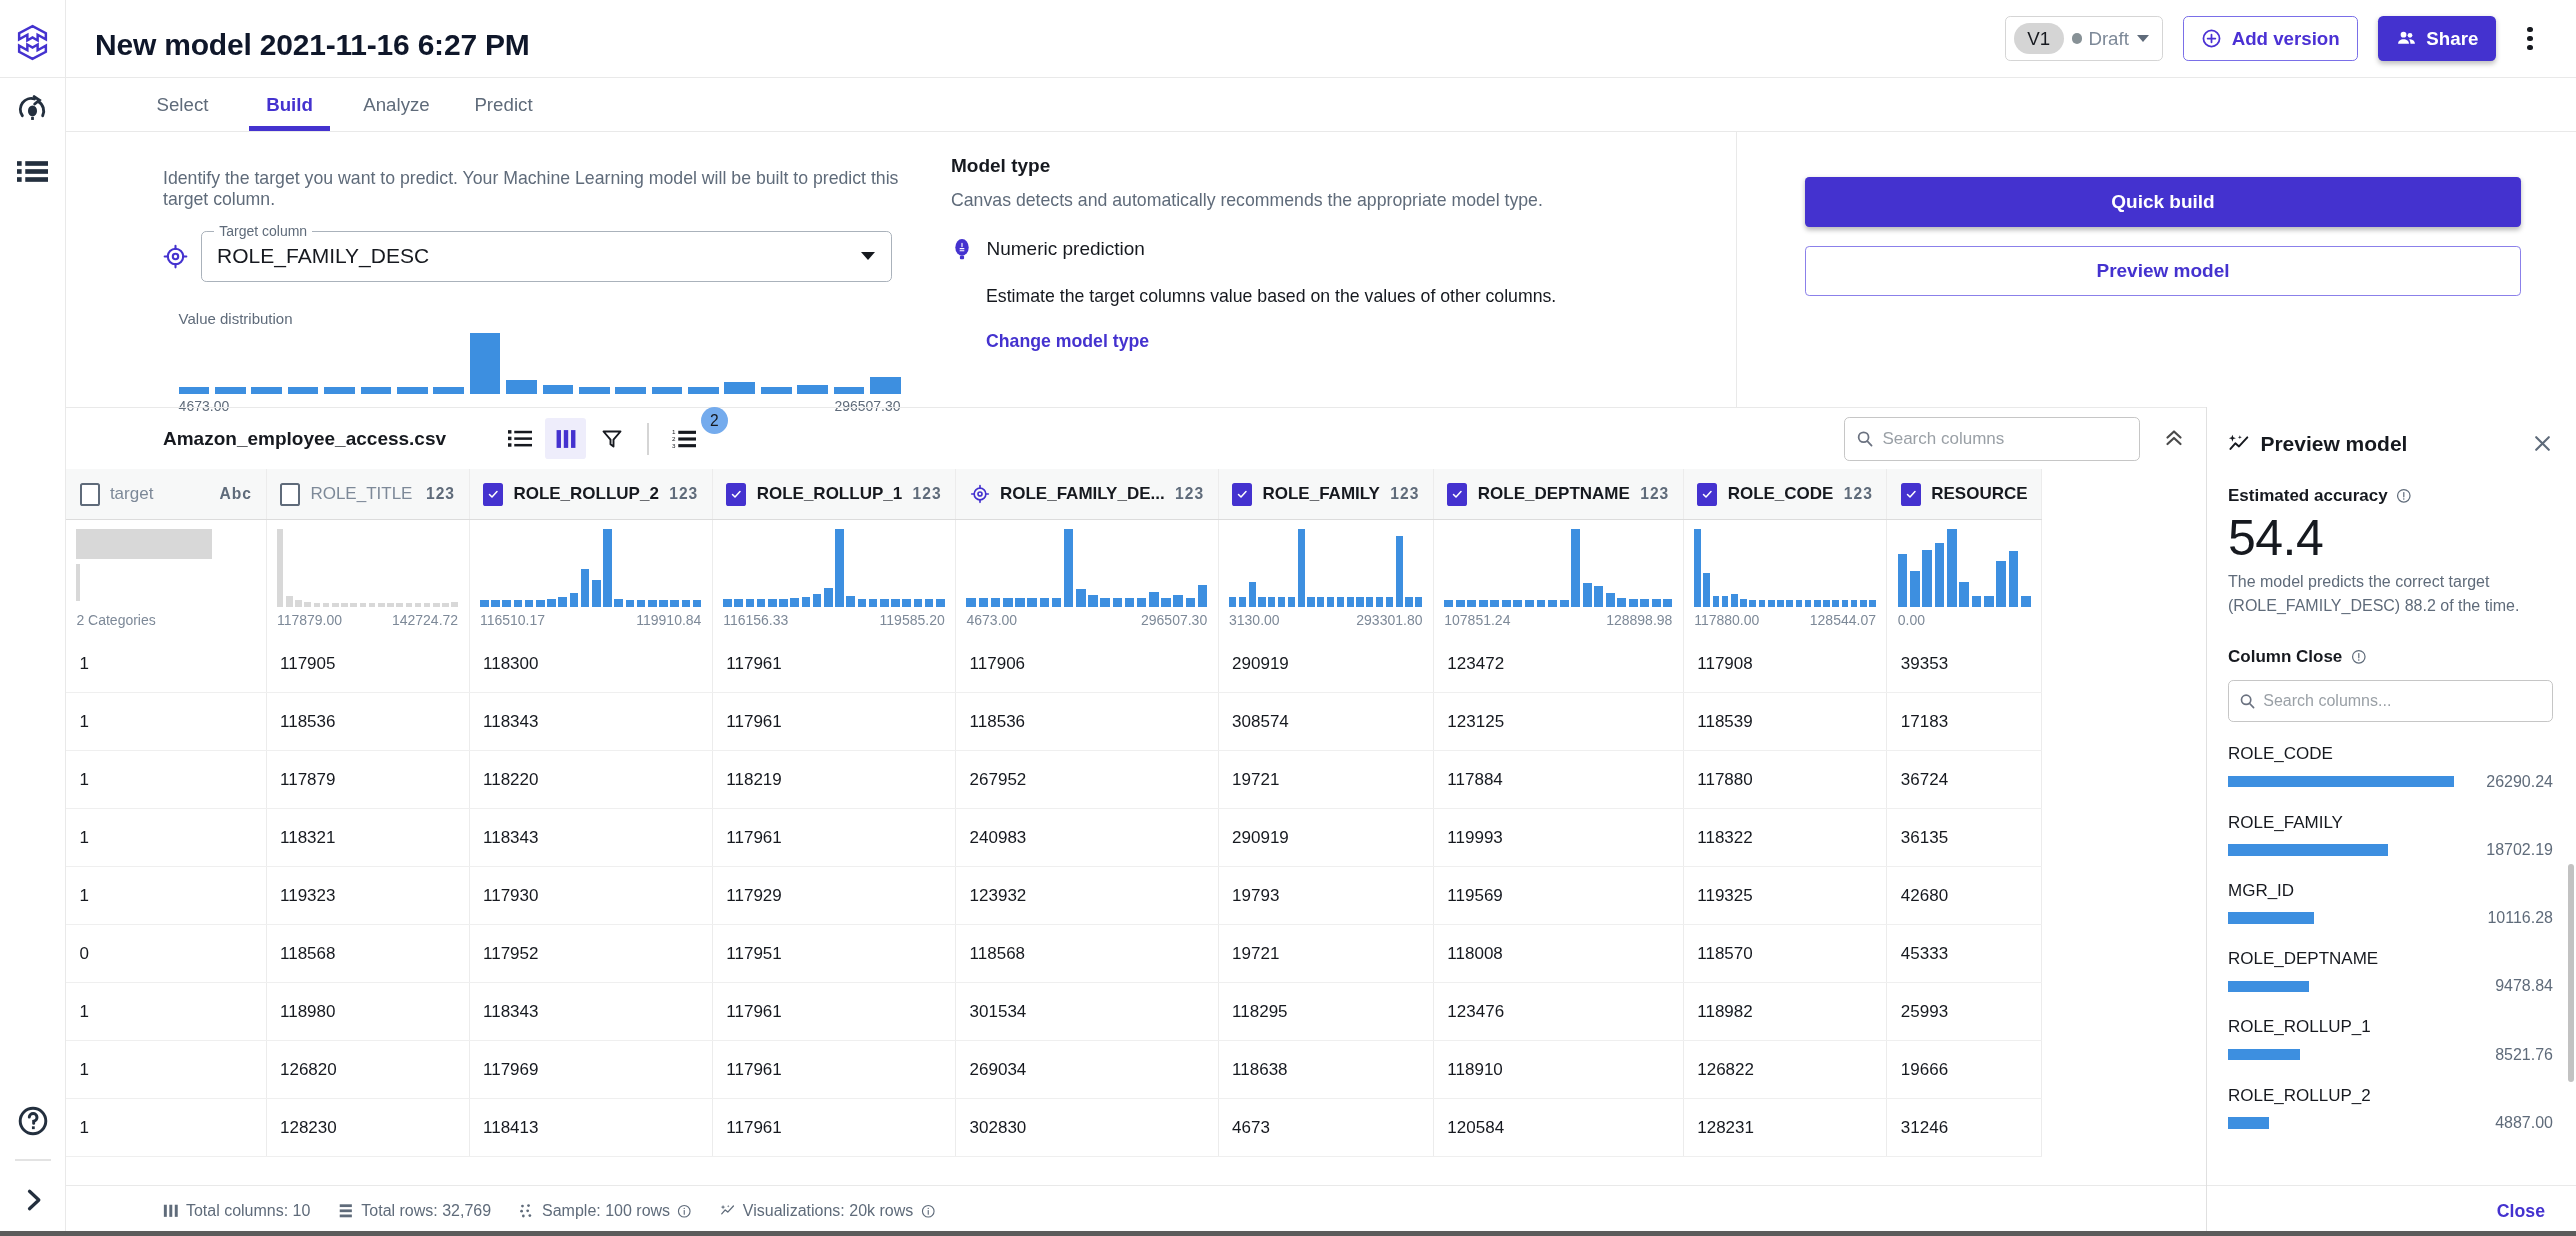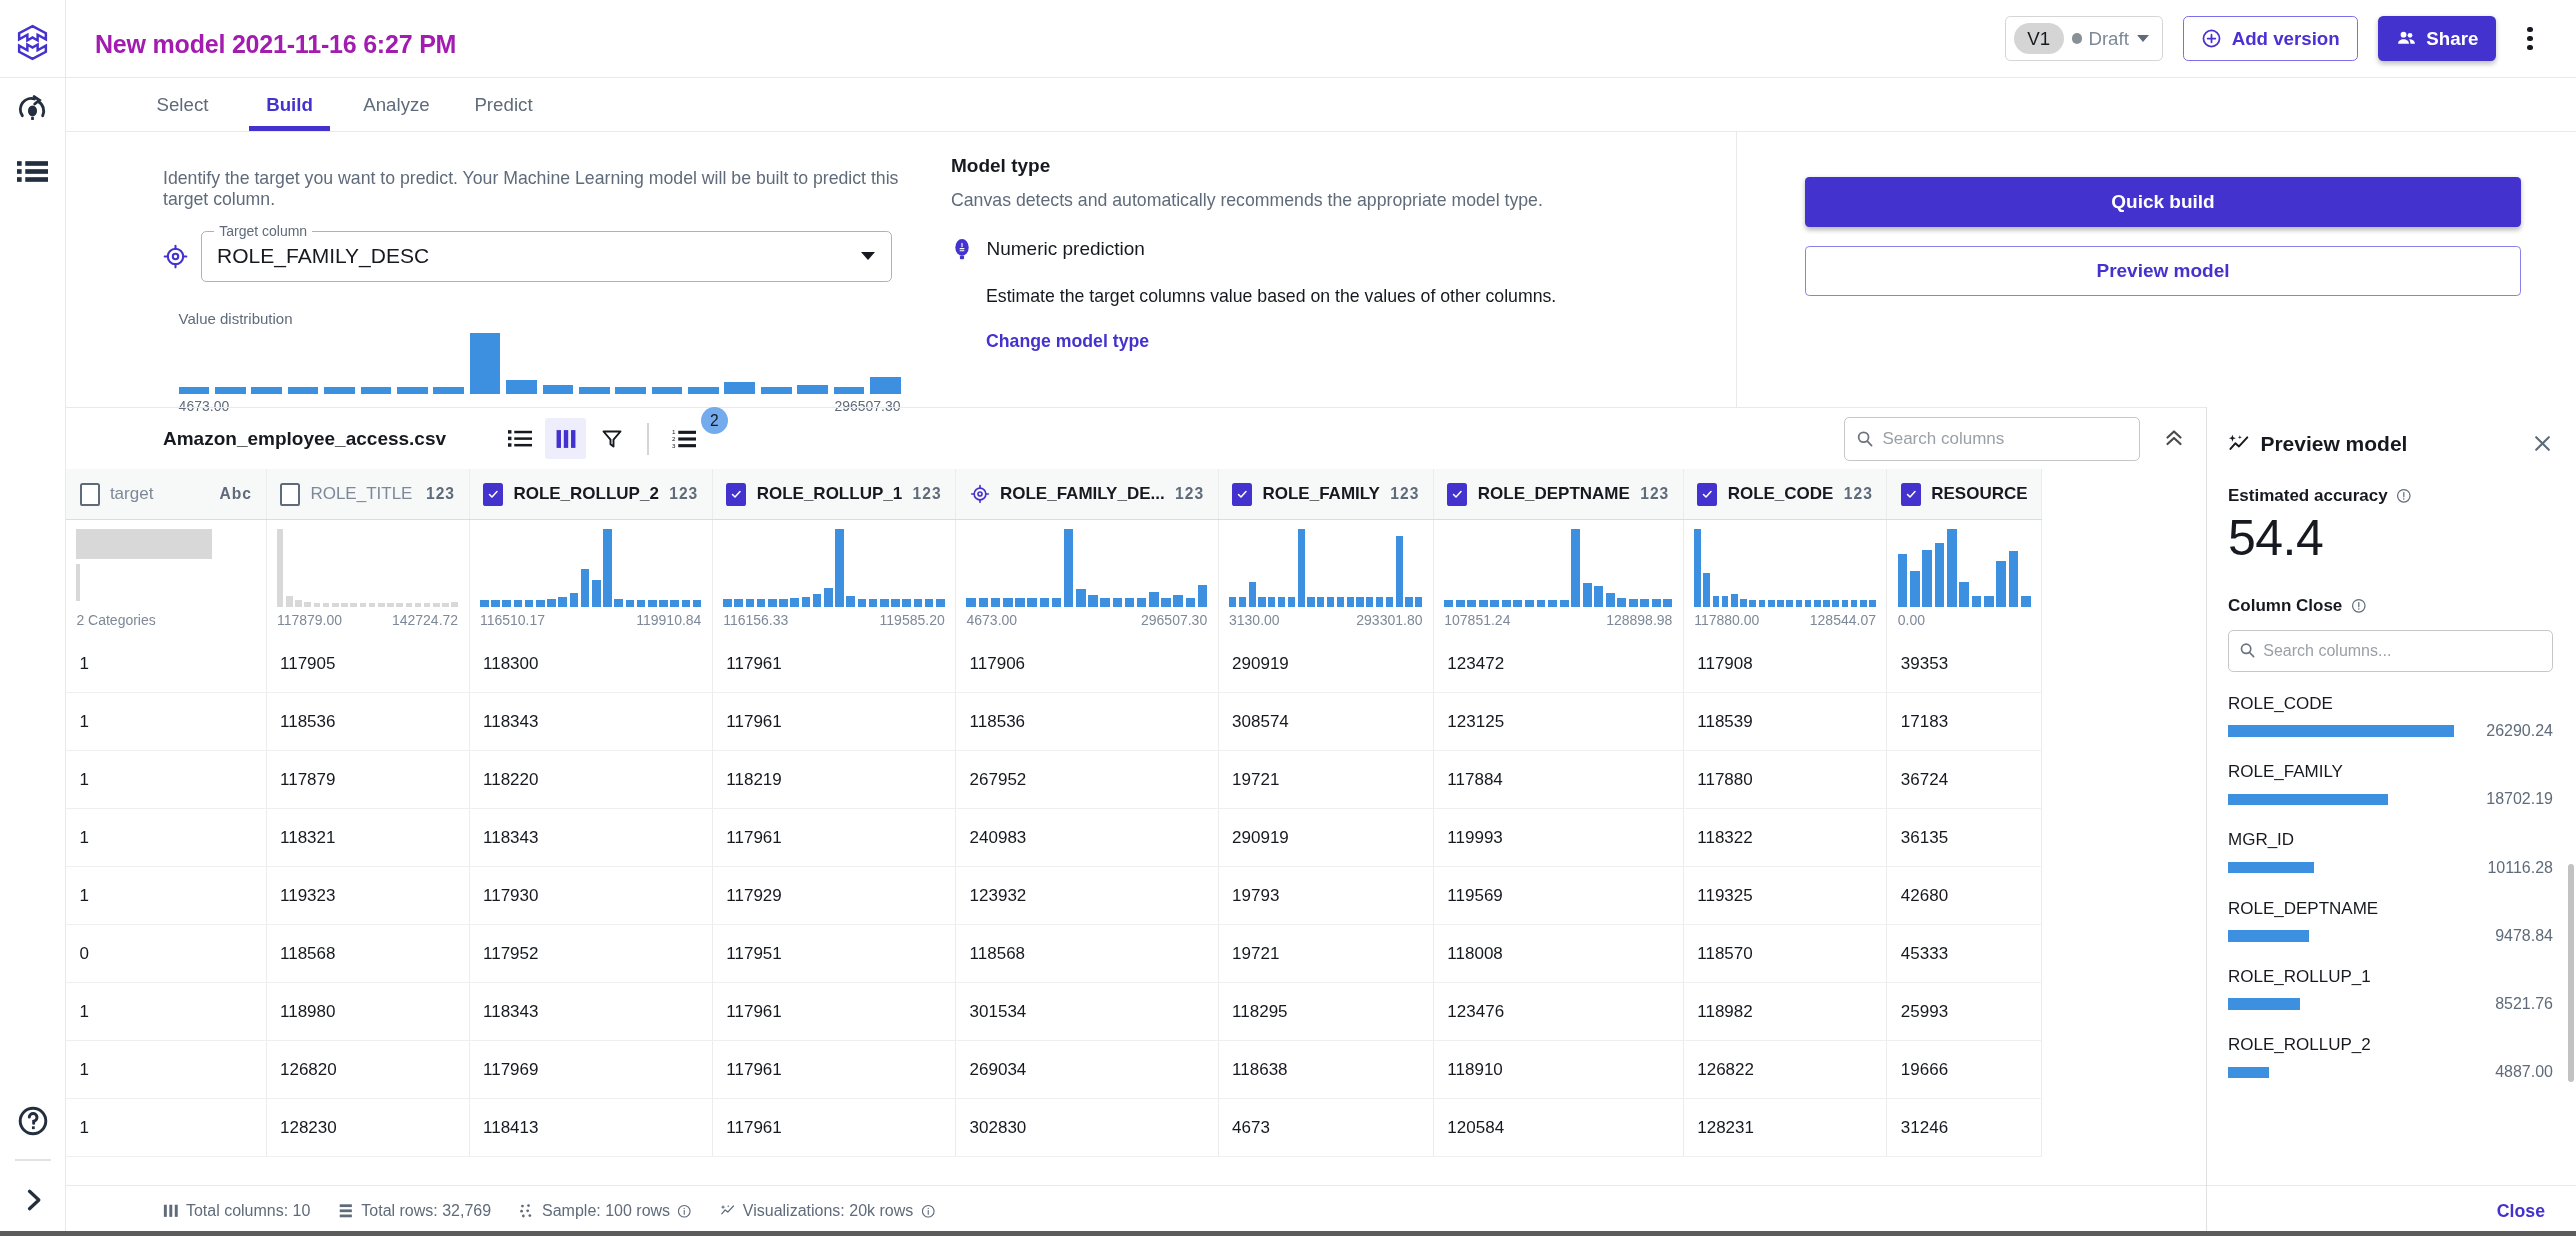--- a/index.html
+++ b/index.html
@@ -29,21 +29,21 @@
   .main { width: 2510px; height: 1236px; display: flex; flex-direction: column; }
 
   
   .hdr {
     height: 78px; flex: 0 0 78px;
     display: flex; align-items: center;
     border-bottom: 1.6px solid #e9e9e9;
     padding: 0 32px 0 29px;
     background:#fff;
   }
-  .hdr-title { font-size: 25px; font-weight: 700; color: #a21caf; letter-spacing: -0.2px; margin-top: 12px; }
+  .hdr-title { font-size: 30px; font-weight: 700; color: #0f172a; letter-spacing: -0.2px; margin-top: 12px; }
   .hdr-right { margin-left: auto; display: flex; align-items: center; gap: 20px; }
 
   .verbox {
     height: 45px; border: 1.6px solid #d5d5d5; border-radius: 5.2px;
     display: flex; align-items: center; padding: 0 12.5px 0 7.3px; gap: 8.3px; background:#fff;
   }
   .verchip {
     background: #d5d5d5; border-radius: 23px; padding: 4.7px 13.5px;
     font-size: 18.7px; color: #16191f; font-weight: 400;
   }
@@ -949,20 +949,21 @@
       <div class="pv-body">
         <div class="pv-lbl">
           <span>Estimated accuracy</span>
           <svg width="15.6" height="15.6" viewBox="0 0 18 18" fill="none" stroke="#5f6b7a" stroke-width="1.4">
             <circle cx="9" cy="9" r="7.2"></circle>
               <path d="M9 5.2v5" stroke-linecap="round"></path>
               <circle cx="9" cy="12.6" r="0.9" fill="#5f6b7a" stroke="none"></circle>
           </svg>
         </div>
         <div class="pv-acc">54.4</div>
+        <div class="pv-desc">The model predicts the correct target (ROLE_FAMILY_DESC) 88.2 of the time.</div>
 
         <div class="pv-lbl">
           <span>Column Close</span>
           <svg width="15.6" height="15.6" viewBox="0 0 18 18" fill="none" stroke="#5f6b7a" stroke-width="1.4">
             <circle cx="9" cy="9" r="7.2"></circle>
               <path d="M9 5.2v5" stroke-linecap="round"></path>
               <circle cx="9" cy="12.6" r="0.9" fill="#5f6b7a" stroke="none"></circle>
           </svg>
         </div>
         <div class="pv-search">

